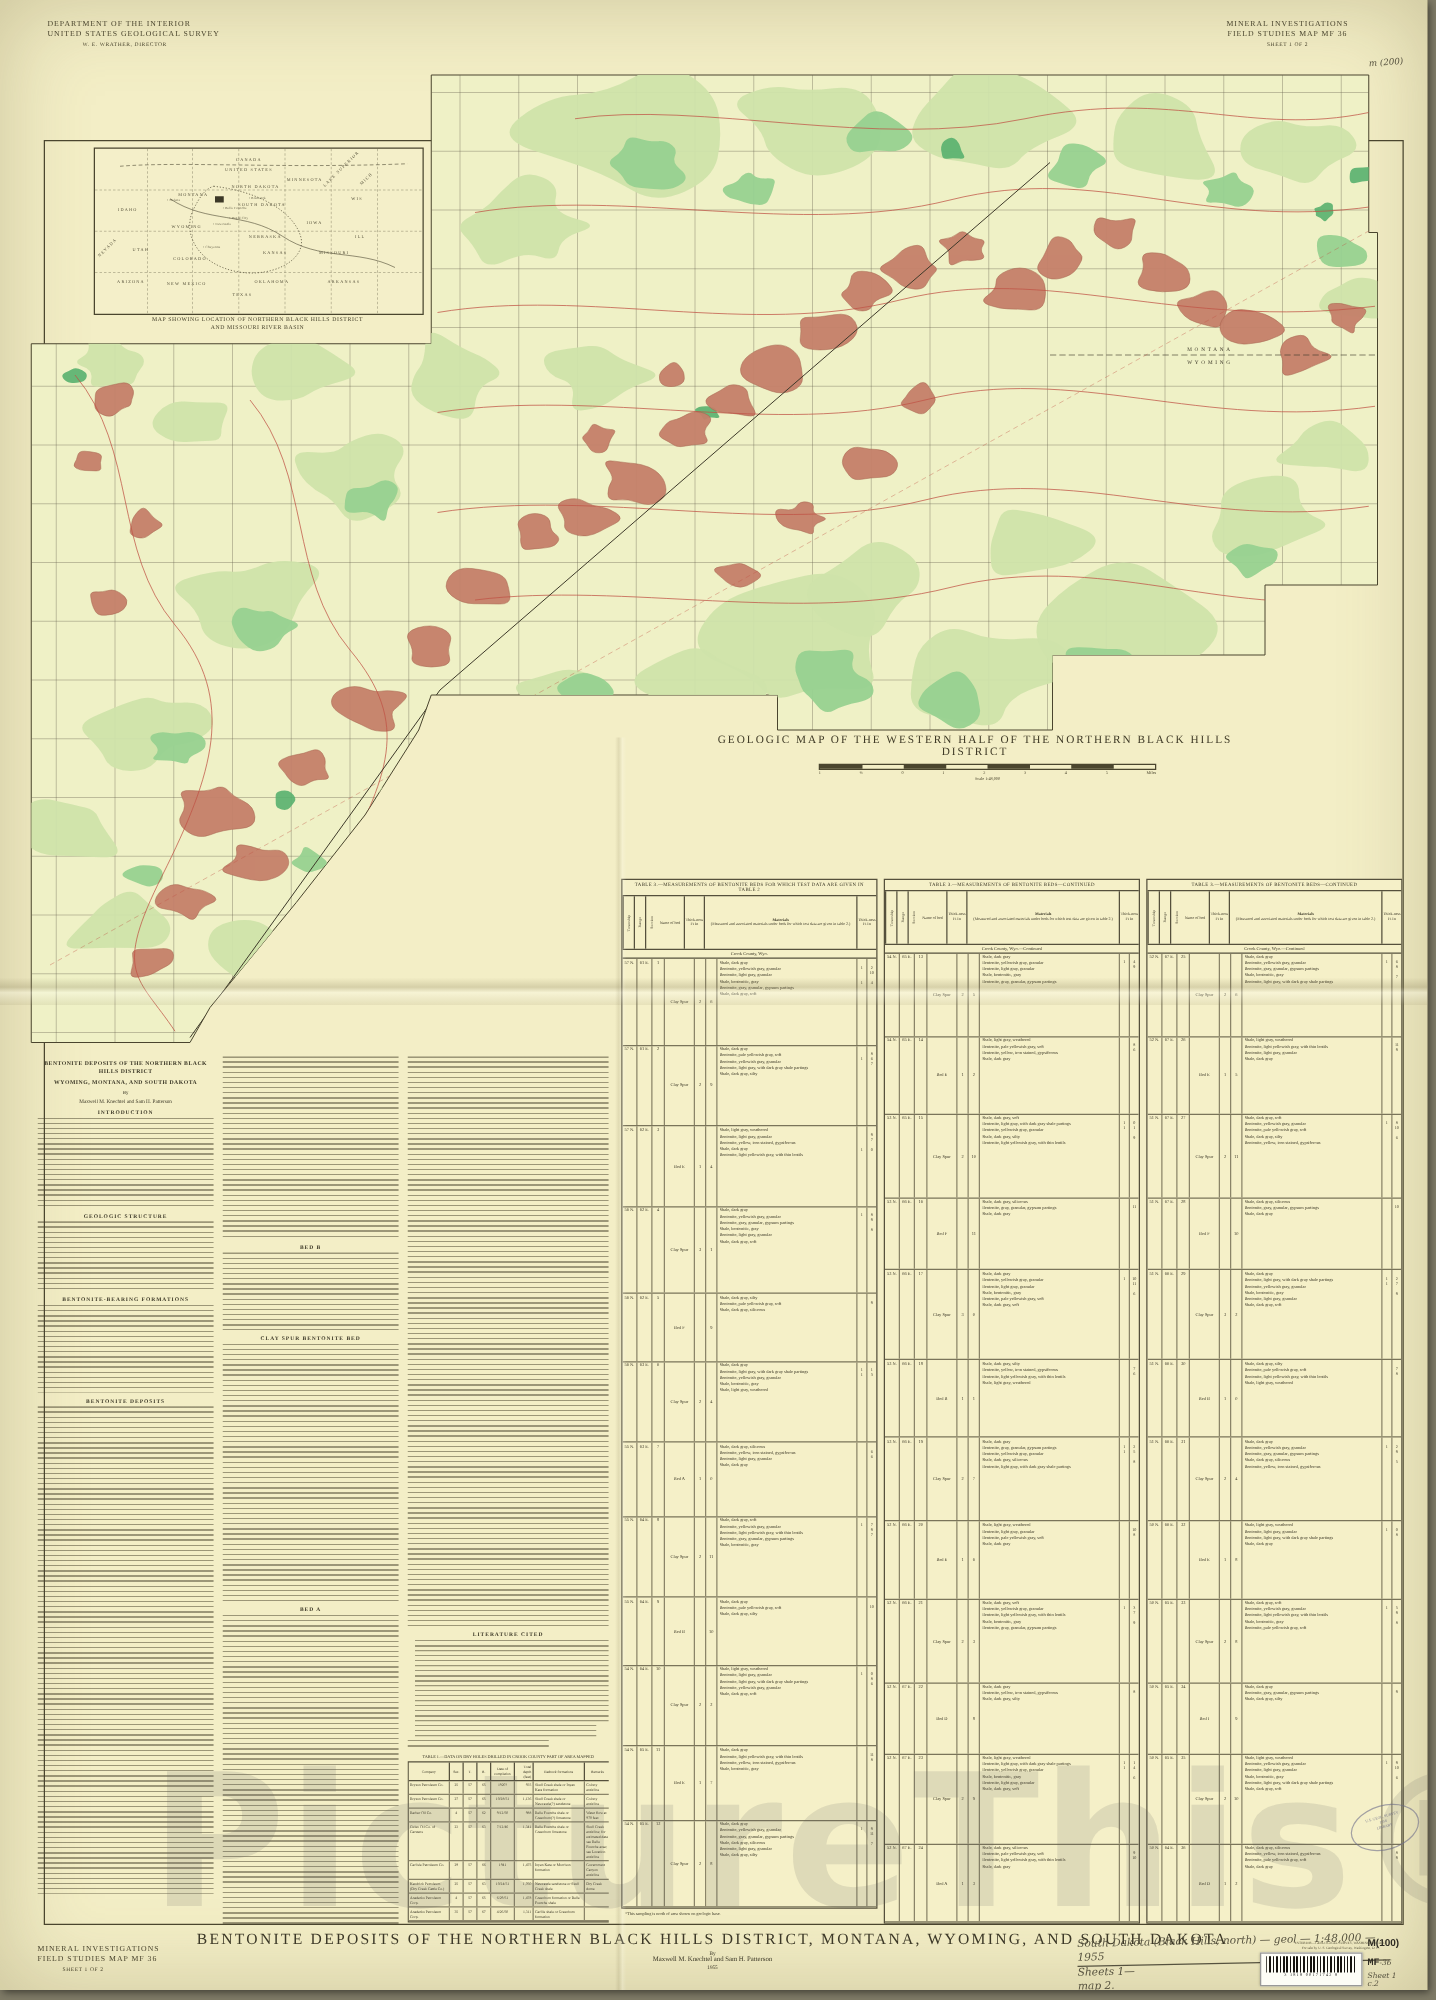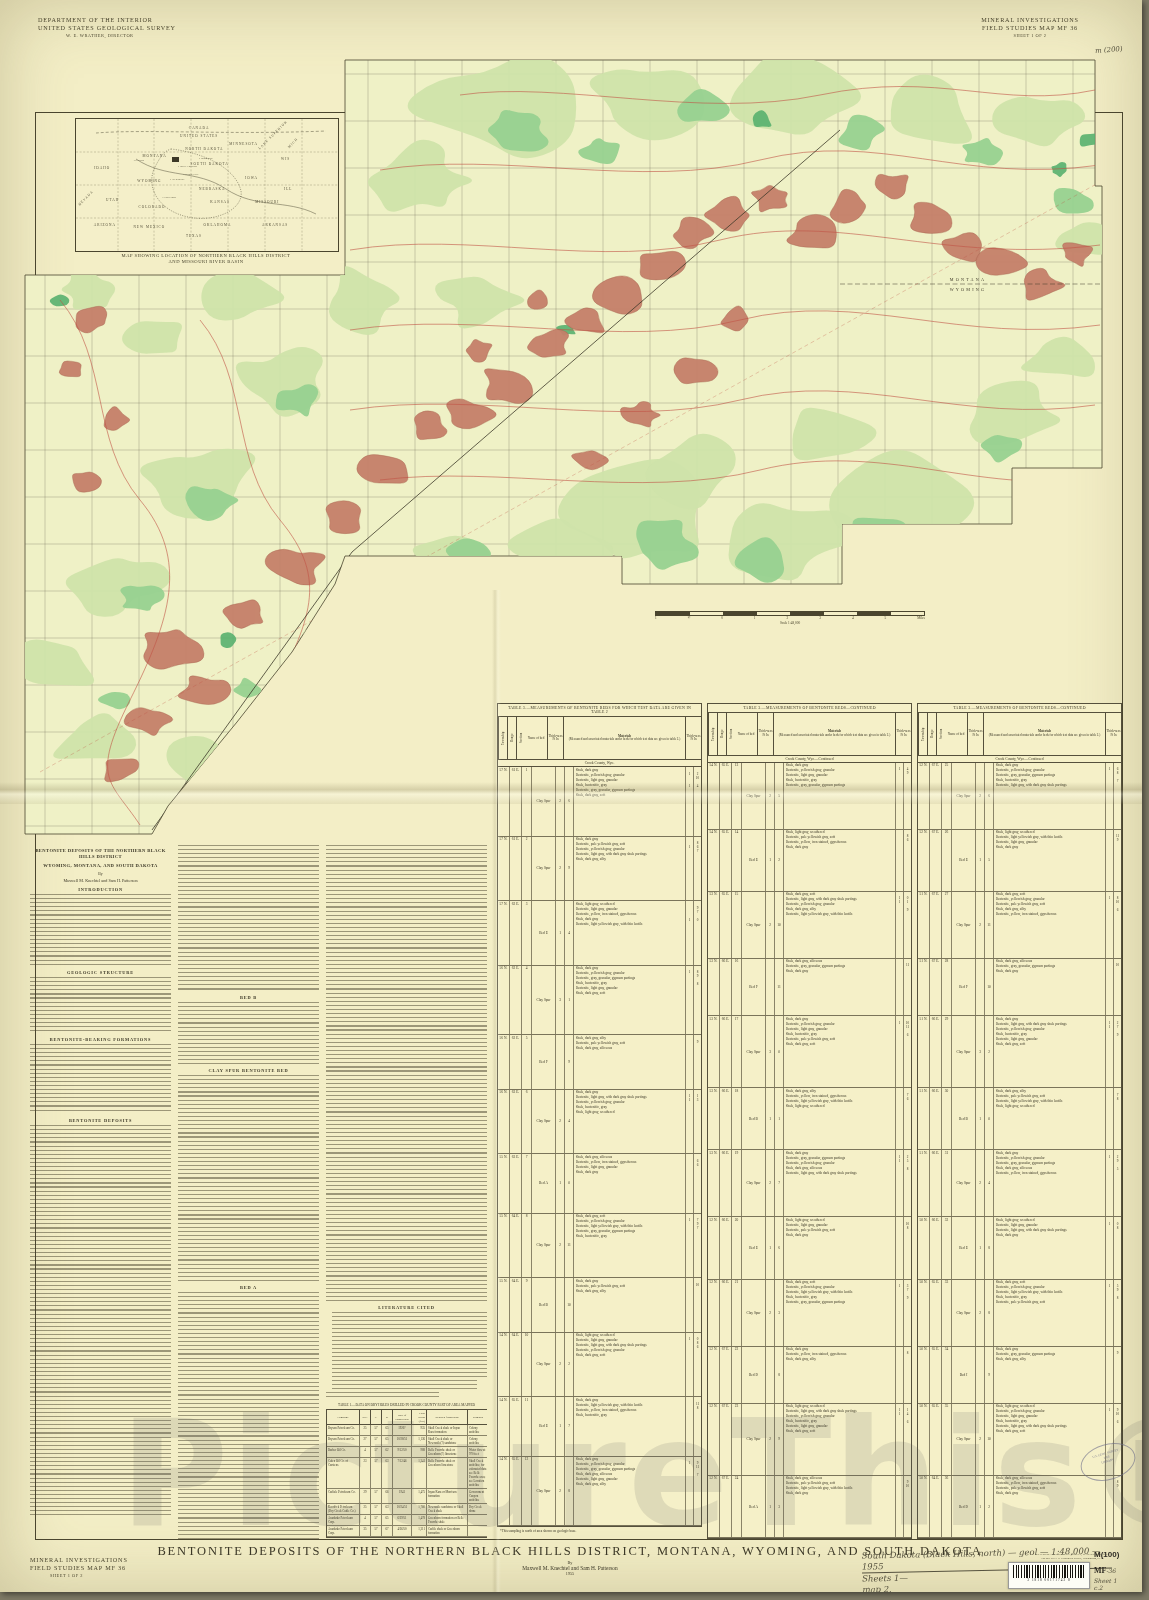--- a/index.html
+++ b/index.html
@@ -77,21 +77,21 @@
   #btitle .y{font-size:4.2px;}
   .hand{font-style:italic;color:#56523f;font-family:"DejaVu Serif",serif;}
   #handcat{left:862px;top:1548px;width:250px;transform:rotate(-1.2deg);font-size:8.5px;line-height:11px;}
   #handcat .u{border-bottom:.8px solid #56523f;}
   #imprint{left:1005px;top:1553px;width:135px;font-size:2.8px;line-height:3.6px;color:#55503a;text-align:center;}
   #barcode{left:1008px;top:1562px;width:80px;height:25px;background:#fdfdf6;border:.5px solid #999;box-shadow:0 0 2px rgba(0,0,0,.3);}
   #barcode .bars{margin:2px 4px 0;height:13px;background:repeating-linear-gradient(90deg,#15130e 0 1px,transparent 1px 2.6px,#15130e 2.6px 4px,transparent 4px 5.4px);}
   #barcode .num{font-size:3.4px;text-align:center;letter-spacing:1px;color:#222;}
   #m200{left:1094px;top:1550px;width:50px;color:#2e2b23;}
   #m200 .p{font-weight:bold;font-size:8px;font-family:"Liberation Sans",sans-serif;}
-  #m200 .p2{font-weight:bold;font-size:8px;font-family:Liberation Serif, serif;display:inline;}
+  #m200 .p2{font-weight:bold;font-size:8px;font-family:Liberation Mono, monospace;display:inline;}
   #m200 .h{font-size:6px;}
   #libstamp{left:1080px;top:1444px;width:56px;height:36px;border:1.3px solid rgba(108,108,138,.6);border-radius:50%;
             transform:rotate(-16deg);color:rgba(108,108,138,.8);font-size:3px;line-height:4px;text-align:center;padding-top:6px;box-sizing:border-box;}
   
   #creaseH{left:0;top:782px;width:1142px;height:22px;background:linear-gradient(to bottom,rgba(110,100,62,0),rgba(110,100,62,.22) 35%,rgba(255,255,245,.30) 55%,rgba(110,100,62,.10));}
   #creaseV{left:492px;top:590px;width:9px;height:1002px;background:linear-gradient(to right,rgba(110,100,62,0),rgba(110,100,62,.14),rgba(255,255,245,.20),rgba(110,100,62,0));}
   #wm{left:120px;top:1388px;width:1022px;height:200px;font-family:"DejaVu Sans",sans-serif;font-weight:bold;
       font-size:148px;color:rgba(95,95,95,.15);letter-spacing:2px;white-space:nowrap;overflow:hidden;}
   #handm200-top{left:1095px;top:46px;font-size:7px;transform:rotate(-4deg);}
 </style>
@@ -319,20 +319,21 @@
     <g clip-path="url(#mclip)">
       <line x1="840" y1="284" x2="1102" y2="284" stroke="#3e3a2a" stroke-width="0.5" stroke-dasharray="5,2.5"></line>
       <line x1="352" y1="552" x2="840" y2="130" stroke="#3e3a2a" stroke-width="0.8"></line>
       <line x1="352" y1="552" x2="152" y2="830" stroke="#3e3a2a" stroke-width="0.8"></line>
       <line x1="40" y1="772" x2="1100" y2="182" stroke="#c05245" stroke-width="0.5" stroke-dasharray="4,3" opacity="0.6"></line>
     </g>
     <text x="968" y="281" font-size="4.2" letter-spacing="2.2" fill="#3e3a2a" text-anchor="middle">MONTANA</text>
     <text x="968" y="291" font-size="4.2" letter-spacing="2.2" fill="#3e3a2a" text-anchor="middle">WYOMING</text>
   </svg>
 
+  <div class="abs ctr" id="map-title">GEOLOGIC MAP OF THE WESTERN HALF OF THE NORTHERN BLACK HILLS DISTRICT</div>
   <div class="abs" id="scalebar">
     <div class="bar">
         <div></div>
         <div></div>
         <div></div>
         <div></div>
         <div></div>
         <div></div>
         <div></div>
         <div></div>

